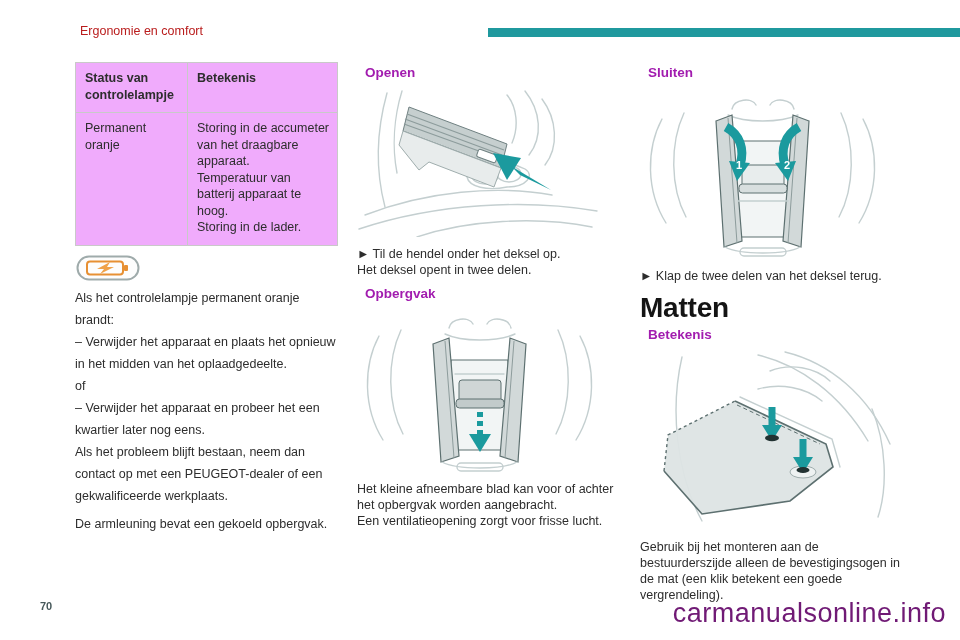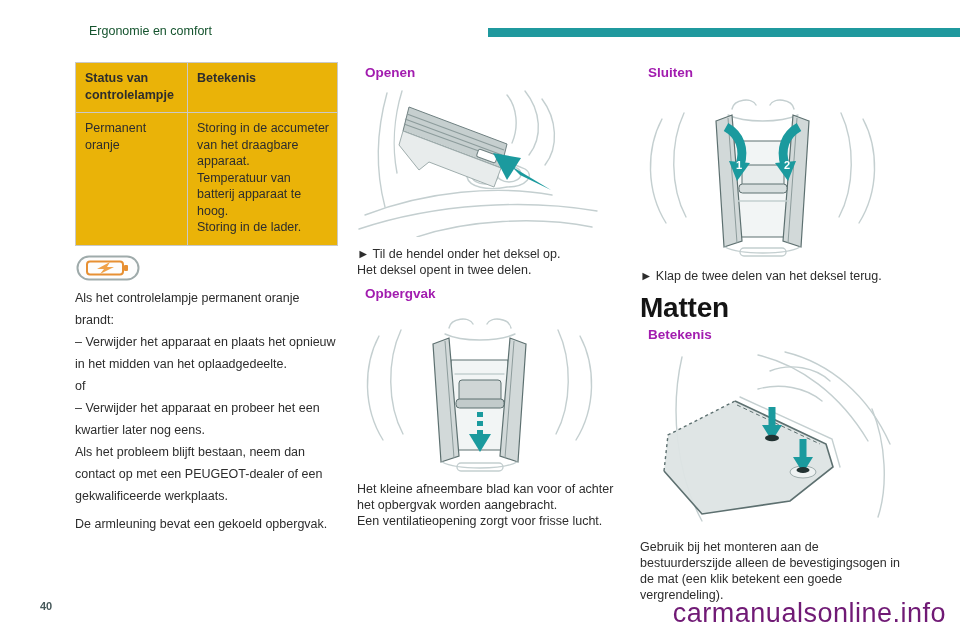--- a/index.html
+++ b/index.html
@@ -1,31 +1,31 @@
 <!DOCTYPE html>
 <html><head>
 <meta charset="utf-8">
 <style>
   html,body { margin:0; padding:0; background:#ffffff; }
   .page {
     position:relative; width:960px; height:640px; background:#ffffff;
     font-family:"Liberation Sans", sans-serif; color:#2d2d2d; overflow:hidden;
   }
-  .section-title { position:absolute; left:89px; top:24px; font-size:12.5px; color:#14532d; }
+  .section-title { position:absolute; left:80px; top:24px; font-size:12.5px; color:#b91c1c; }
   .accent-bar { position:absolute; left:488px; top:28px; width:472px; height:9px; background:#1f999e; }
 
   .col { position:absolute; }
   .col1 { left:75px;  top:62px; width:263px; }
   .col2 { left:357px; top:57px; width:264px; }
   .col3 { left:640px; top:57px; width:267px; }
 
   table.status { width:100%; border-collapse:collapse; font-size:12.5px; table-layout:fixed; }
   table.status th, table.status td {
     border:1px solid #c9c9c9; text-align:left; vertical-align:top;
-    padding:7px 6px 9px 9px; line-height:1.32; background:#eab308;
+    padding:7px 6px 9px 9px; line-height:1.32; background:#f0abfc;
   }
   table.status th { font-weight:bold; }
   .pre { white-space:pre-line; }
 
   .battery-badge { margin:9px 0 0 1px; height:26px; }
 
   p.body { font-size:12.5px; line-height:22px; margin:6px 0 0; }
   p.instr { font-size:12.5px; line-height:16px; margin:5px 0 0; }
   h1.big  { font-size:28px; line-height:22px; margin:13px 0 0; color:#141414; font-weight:bold; letter-spacing:-0.2px; }
   h3.sub  { font-size:13.5px; line-height:16px; margin:8px; color:#a21caf; font-weight:bold; }
@@ -212,15 +212,15 @@
           <rect x="159.5" y="88" width="7" height="18" fill="#1b9a9e"></rect>
           <polygon points="153,106 173,106 163,122" fill="#1b9a9e"></polygon>
         </g>
         <ellipse cx="163" cy="119" rx="6.5" ry="3" fill="#223232"></ellipse>
       </svg>
     </figure>
 
     <p class="instr" style="margin-top:4px;">Gebruik bij het monteren aan de bestuurderszijde alleen de bevestigingsogen in de mat (een klik betekent een goede vergrendeling).</p>
   </div>
 
-  <span class="page-number">40</span>
+  <span class="page-number">70</span>
   <span class="watermark">carmanualsonline.info</span>
 </div>
 
 </body></html>

